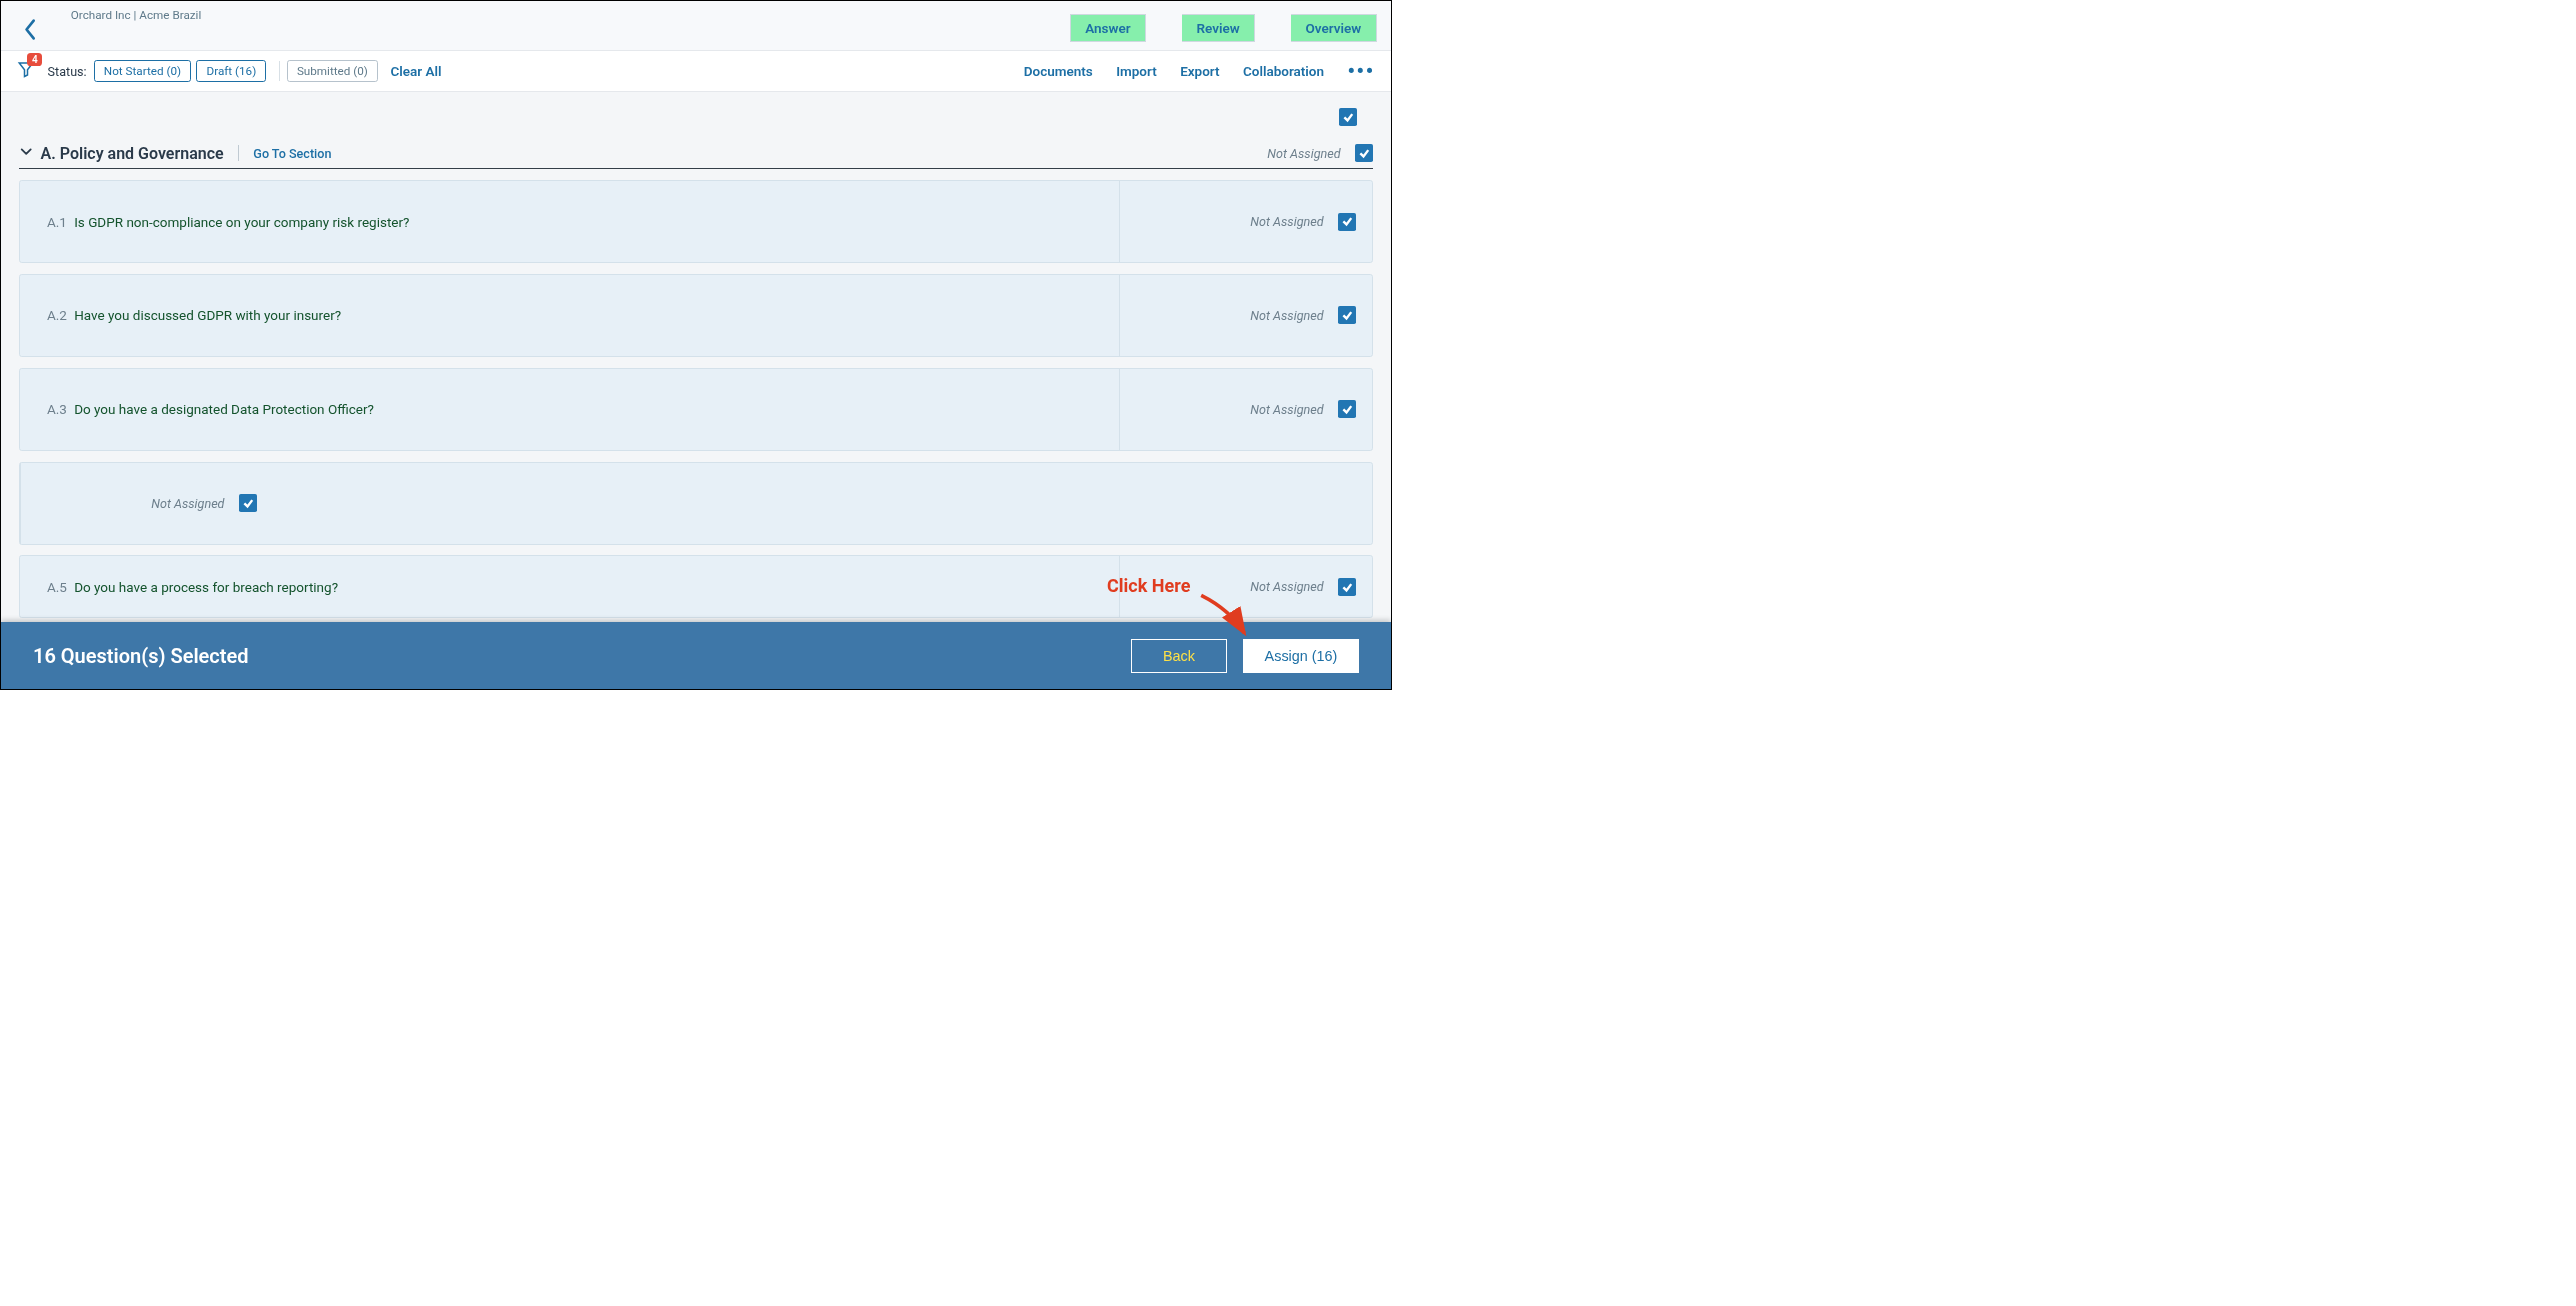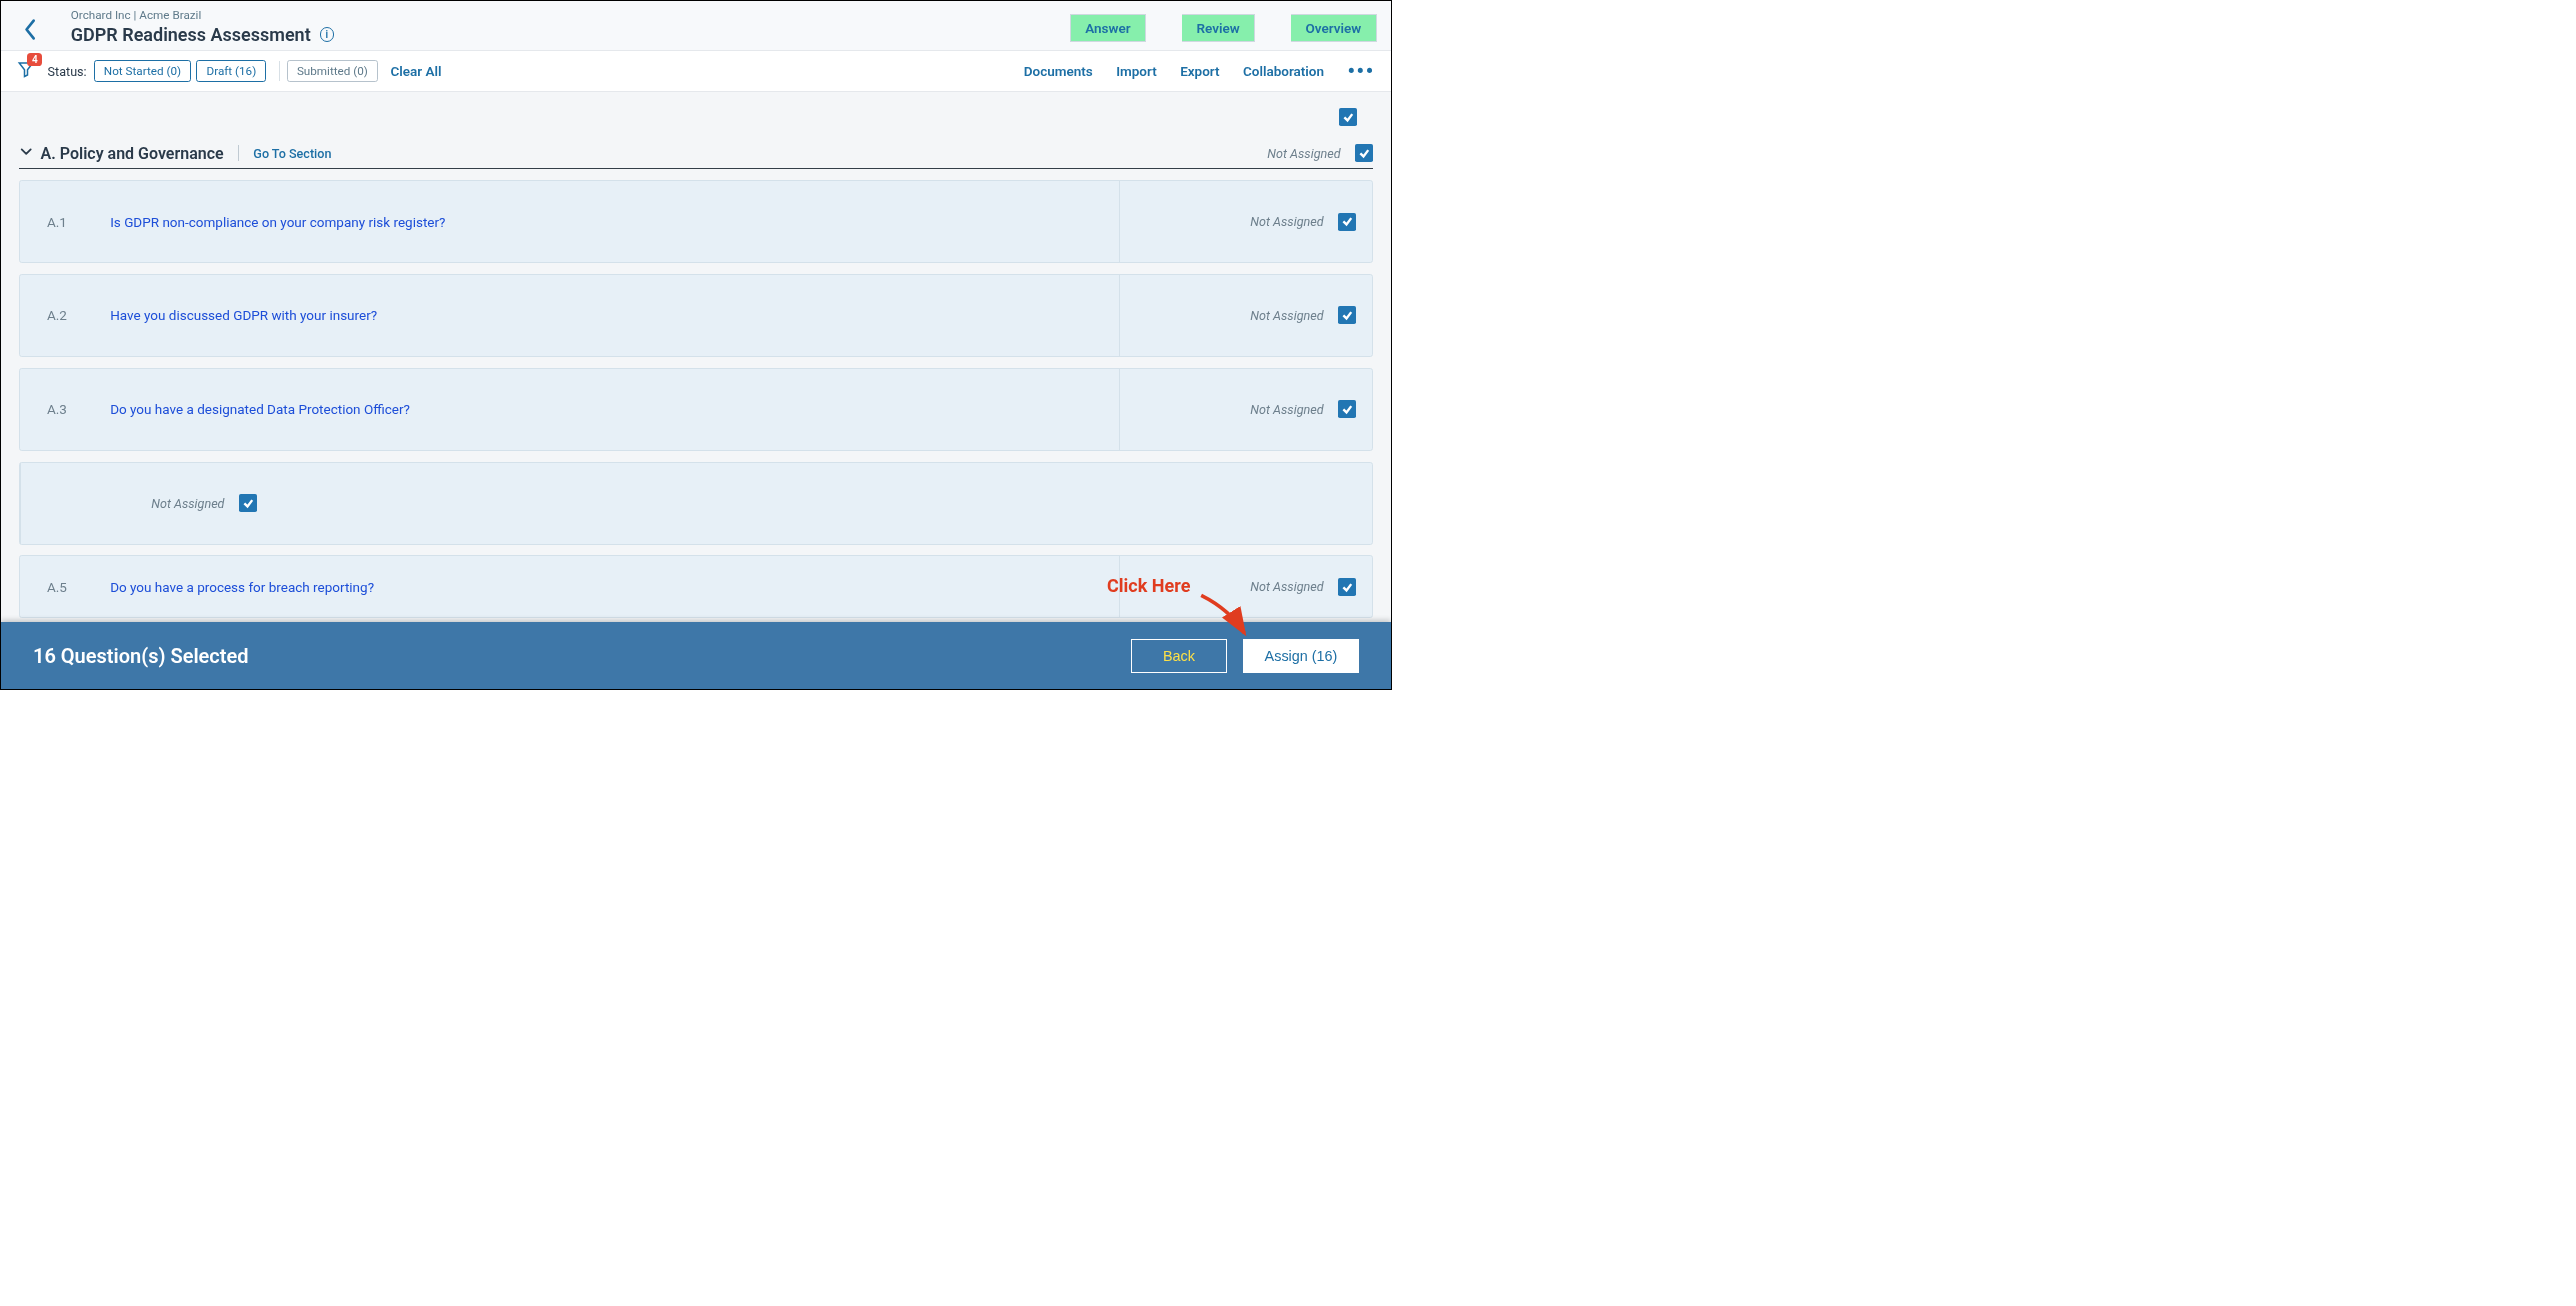--- a/index.html
+++ b/index.html
@@ -152,21 +152,21 @@
     align-items: center;
     padding: 0;
     height: 83px;
   }
   .q-left {
     flex: 1;
     padding: 0 27px;
     display: flex; align-items: center; height: 100%;
   }
   .q-num { font-size: 13.5px; color: #6d7f8c; margin-right: 7.2px; }
-  .q-text { font-size: 13.5px; color: #1d4ed8; margin-left: 36px; }
+  .q-text { font-size: 13.5px; color: #14532d; }
   .q-sep {
     width: 0.9px; height: 100%; background: #d4e1ea;
   }
   .q-right {
     padding: 0 16px 0 27px;
     display: flex; align-items: center; gap: 14.4px;
     min-width: 252px; justify-content: flex-end;
   }
 
   
@@ -231,24 +231,20 @@
 <body>
 
 <div class="header">
   <div class="back-btn">
     <svg width="16" height="25" viewBox="0 0 18 28">
         <path d="M12 4 L4 14 L12 24" stroke="#1d6fa5" stroke-width="3" fill="none" stroke-linecap="round" stroke-linejoin="round"></path>
       </svg>
   </div>
   <div class="header-center">
     <div class="breadcrumb">Orchard Inc | Acme Brazil</div>
-    <div class="page-title-row">
-      <div class="page-title">GDPR Readiness Assessment</div>
-      <div class="info-icon">i</div>
-    </div>
   </div>
   <div class="header-right">
     <div class="header-tab">Answer</div>
     <div class="header-tab">Review</div>
     <div class="header-tab">Overview</div>
   </div>
 </div>
 
 <div class="filter-bar">
   <div class="filter-funnel">

